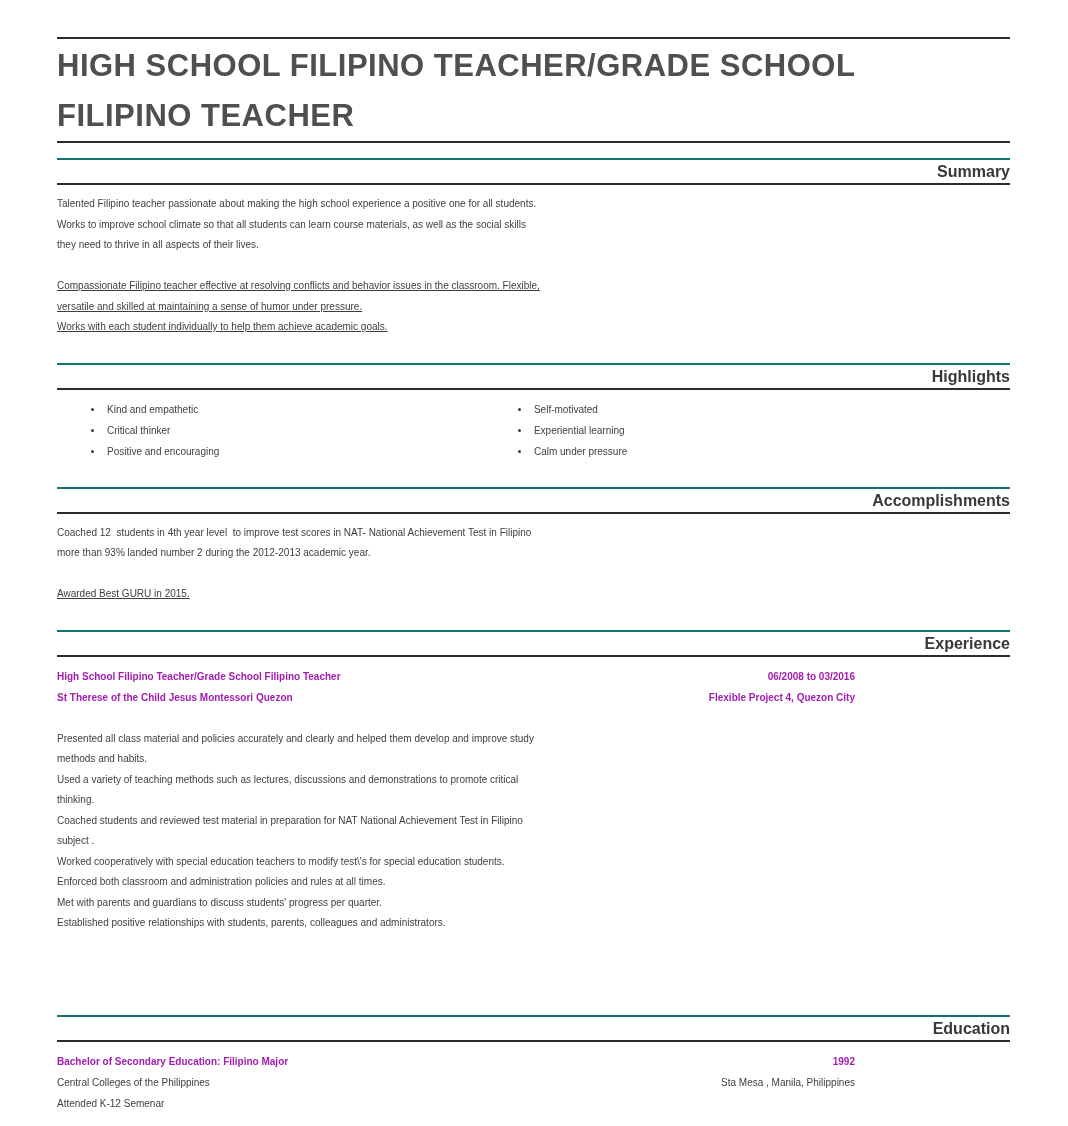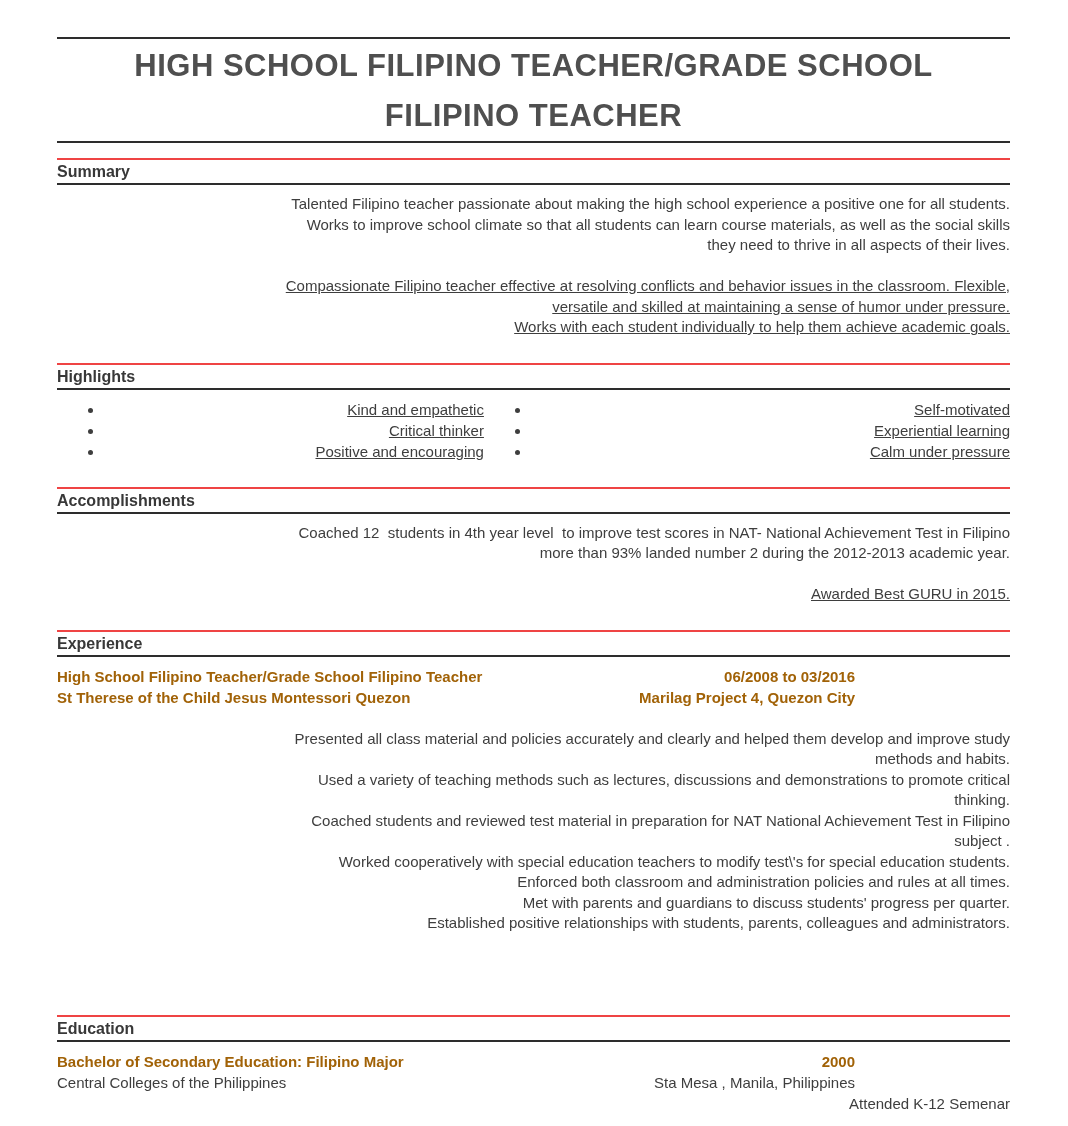--- a/index.html
+++ b/index.html
@@ -17,75 +17,72 @@
     padding: 37px 58px 30px 57px;
   }
 
   
   .title-block {
     border-top: 2px solid #2d2d2d;
     border-bottom: 2px solid #2d2d2d;
     padding: 2px 0 0 0;
   }
   .title-block h1 {
-    text-align: center;
     font-size: 31px;
     line-height: 50px;
     font-weight: bold;
     color: #4f4f4f;
     letter-spacing: 0.5px;
   }
 
   
   .sec-head {
     margin-top: 15px;
-    border-top: 2px solid #ef4444;
+    border-top: 2px solid #0f766e;
     border-bottom: 2px solid #2d2d2d;
     padding: 2px 0;
-    text-align: left;
+    text-align: right;
   }
   .sec-head h2 {
     font-size: 16px;
     line-height: 19px;
     font-weight: bold;
     color: #383838;
   }
 
   .sec-body {
     padding: 9px 0 10px 0;
-    font-size: 15px;
+    font-size: 10px;
     line-height: 20.5px;
-    text-align: right;
   }
 
   .para { white-space: pre-wrap; }
   .para + .para { margin-top: 20.5px; text-decoration: underline; }
 
   
   .cols { display: flex; }
   .col-left  { width: 44.8%; }
   .col-right { width: 55.2%; }
   ul.bullets {
     list-style: disc outside;
     padding-left: 47px;
-    text-decoration: underline;
   }
   ul.bullets li {
     line-height: 21px;
     padding-left: 3px;
   }
 
   
   .row {
     display: flex;
     justify-content: space-between;
     width: 798px;
     line-height: 21px;
   }
-  .row.bold { font-weight: bold; color: #a16207; }
+  .row.bold { font-weight: bold; color: #a21caf; }
 
   .duties { margin-top: 21px; margin-bottom: 56px; }
   .duty { white-space: pre-wrap; }
 
   .edu-line { line-height: 21px; }
 </style>
 </head>
 <body>
 
 <div class="page">
@@ -144,21 +141,21 @@
     <div class="sec-head">
       <h2>Experience</h2>
     </div>
     <div class="sec-body">
       <div class="row bold">
         <span>High School Filipino Teacher/Grade School Filipino Teacher</span>
         <span>06/2008 to 03/2016</span>
       </div>
       <div class="row bold">
         <span>St Therese of the Child Jesus Montessori Quezon</span>
-        <span>Marilag Project 4, Quezon City</span>
+        <span>Flexible Project 4, Quezon City</span>
       </div>
       <div class="duties">
         <div class="duty">Presented all class material and policies accurately and clearly and helped them develop and improve study
 methods and habits.</div>
         <div class="duty">Used a variety of teaching methods such as lectures, discussions and demonstrations to promote critical
 thinking.</div>
         <div class="duty">Coached students and reviewed test material in preparation for NAT National Achievement Test in Filipino
 subject .</div>
         <div class="duty">Worked cooperatively with special education teachers to modify test\'s for special education students.</div>
         <div class="duty">Enforced both classroom and administration policies and rules at all times.</div>
@@ -168,21 +165,21 @@
     </div>
   </section>
 
   <section>
     <div class="sec-head">
       <h2>Education</h2>
     </div>
     <div class="sec-body">
       <div class="row bold">
         <span>Bachelor of Secondary Education: Filipino Major</span>
-        <span>2000</span>
+        <span>1992</span>
       </div>
       <div class="row">
         <span>Central Colleges of the Philippines</span>
         <span>Sta Mesa , Manila, Philippines</span>
       </div>
       <div class="edu-line">Attended K-12 Semenar</div>
 
     </div>
   </section>
 

